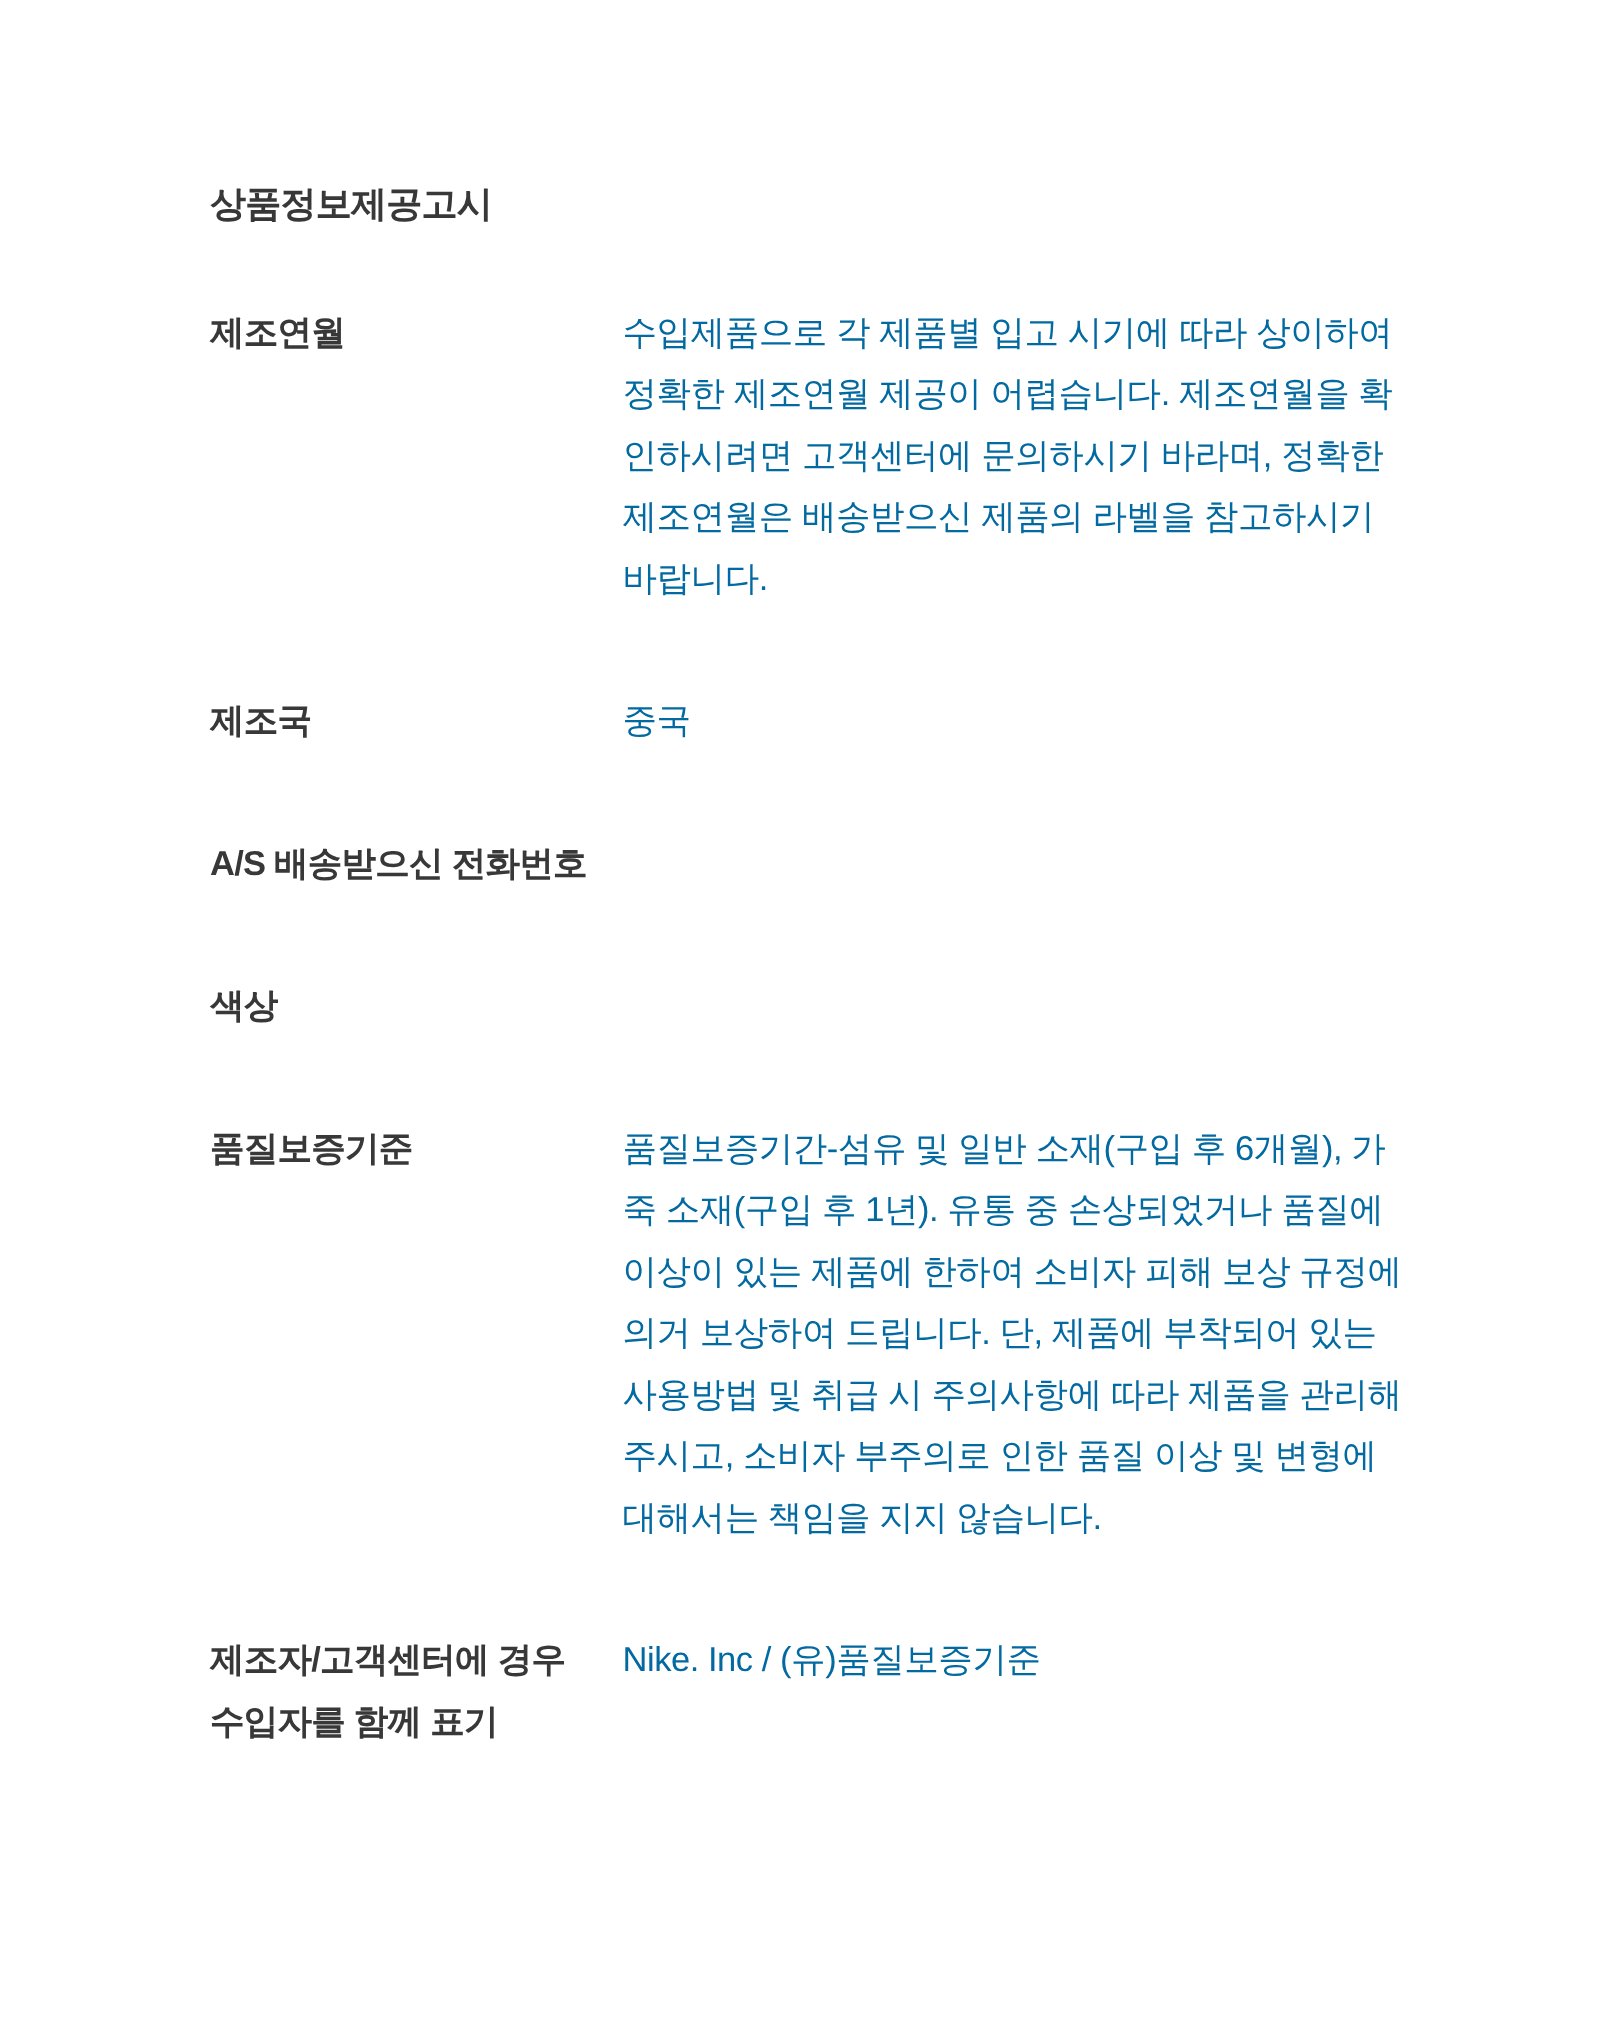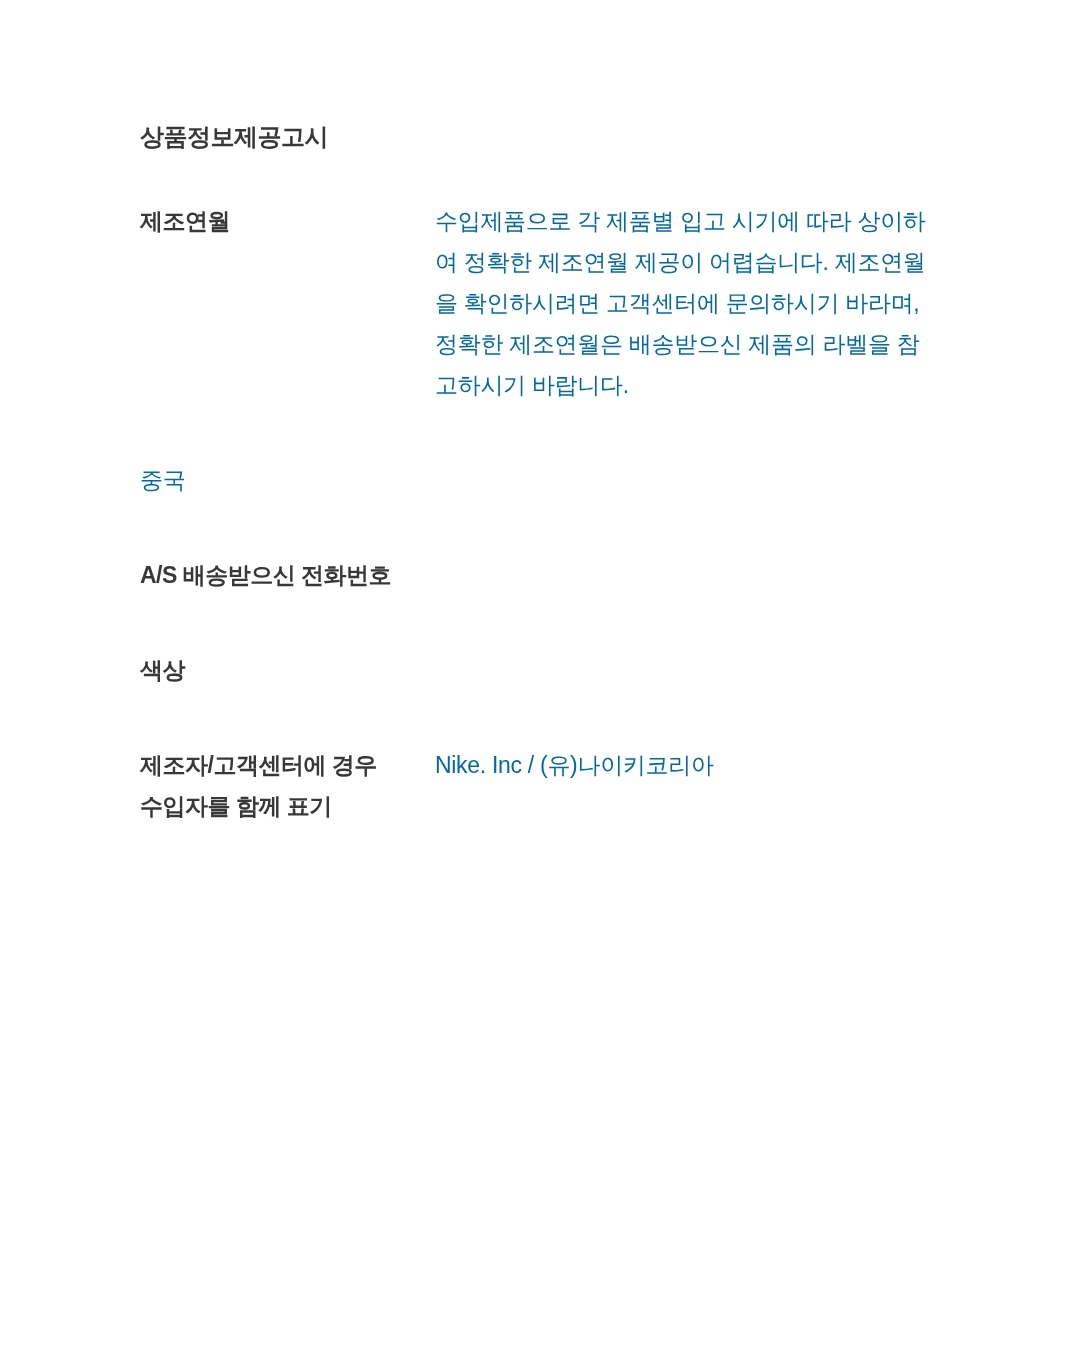--- a/index.html
+++ b/index.html
@@ -25,21 +25,21 @@
     font-size: 24px;
     line-height: 34px;
     font-weight: 700;
     color: #383838;
     margin: 0 0 47px 0;
     letter-spacing: -0.5px;
   }
   .spec-row {
     display: grid;
     grid-template-columns: 260px 1fr;
-    column-gap: 35px;
+    column-gap: 15px;
     margin-bottom: 54px;
   }
   .spec-label {
     font-size: 23px;
     line-height: 41px;
     font-weight: 700;
     color: #383838;
     word-break: break-all;
     letter-spacing: -0.5px;
   }
@@ -58,30 +58,35 @@
 <main class="page">
 
   <h1 class="page-title">상품정보제공고시</h1>
 
   <section class="spec-row">
     <div class="spec-label">제조연월</div>
     <div class="spec-value">수입제품으로 각 제품별 입고 시기에 따라 상이하여 정확한 제조연월 제공이 어렵습니다. 제조연월을 확인하시려면 고객센터에 문의하시기 바라며, 정확한 제조연월은 배송받으신 제품의 라벨을 참고하시기 바랍니다.</div>
   </section>
 
   <section class="spec-row">
+    <div class="spec-label">제조국</div>
     <div class="spec-value">중국</div>
   </section>
 
   <section class="spec-row">
     <div class="spec-label">A/S 배송받으신 전화번호</div>
   </section>
 
   <section class="spec-row">
     <div class="spec-label">색상</div>
   </section>
 
+  <section class="spec-row">
+    <div class="spec-label">품질보증기준</div>
+    <div class="spec-value">품질보증기간-섬유 및 일반 소재(구입 후 6개월), 가죽 소재(구입 후 1년). 유통 중 손상되었거나 품질에 이상이 있는 제품에 한하여 소비자 피해 보상 규정에 의거 보상하여 드립니다. 단, 제품에 부착되어 있는 사용방법 및 취급 시 주의사항에 따라 제품을 관리해 주시고, 소비자 부주의로 인한 품질 이상 및 변형에 대해서는 책임을 지지 않습니다.</div>
+  </section>
 
   <section class="spec-row">
     <div class="spec-label">제조자/고객센터에 경우 수입자를 함께 표기</div>
-    <div class="spec-value">Nike. Inc / (유)나이키코리아</div>
+    <div class="spec-value">Nike. Inc / (유)품질보증기준</div>
   </section>
 
 </main>
 
 </body></html>

